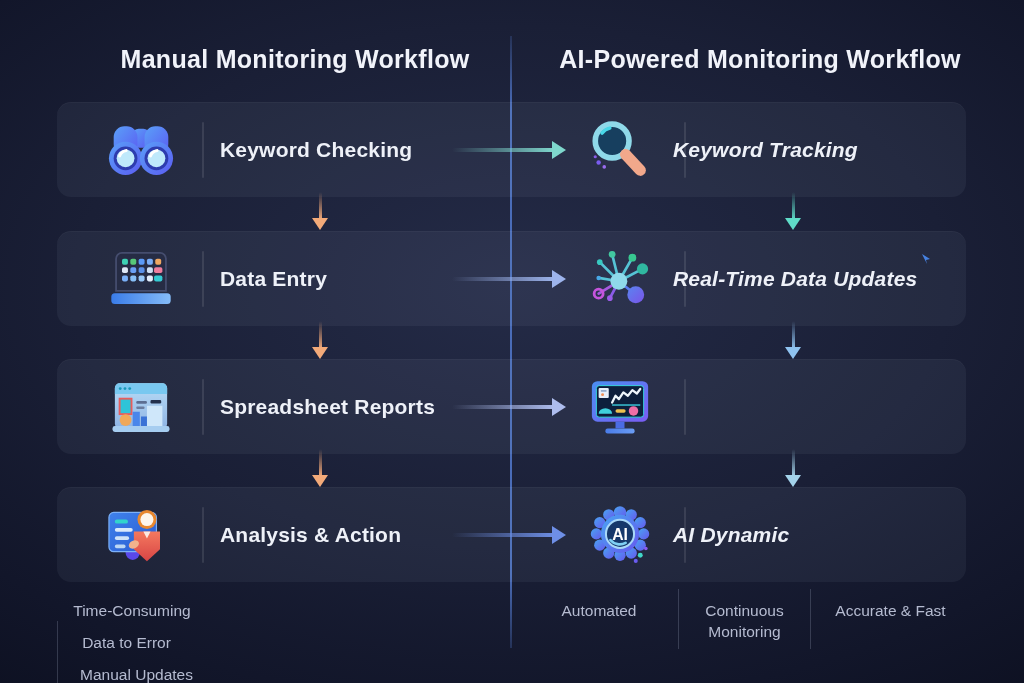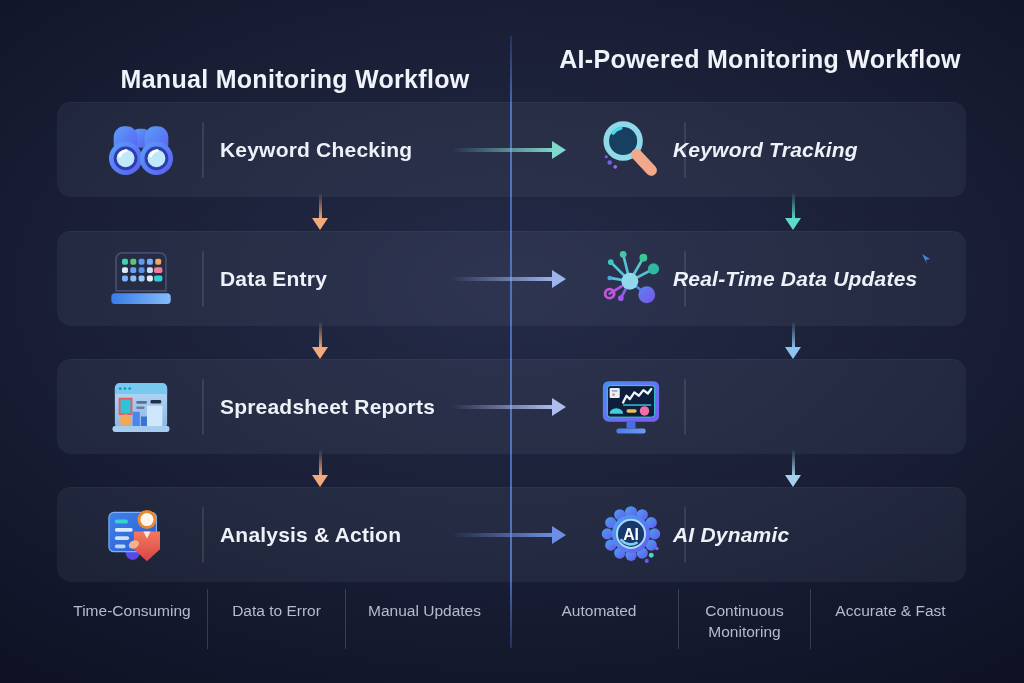--- a/index.html
+++ b/index.html
@@ -12,36 +12,36 @@
   :root{
     --divider-blue:#4a6cb8; --arrow-orange:#f3aa79; --arrow-teal:#5fdcc8;
     --arrow-lightblue:#8fc3f0; --arrow-paleblue:#a3d2ea;
     --h-arrow-1:#7fd7cd; --h-arrow-2:#9db4ec; --h-arrow-3:#aebdee; --h-arrow-4:#6e8fe6;
     --title-text:#f1f3fa; --label-text:#eef1f8; --footer-text:#b5bbd0;
   }
   .title{
     position:absolute;top:42px;height:34px;line-height:34px;text-align:center;
     font-size:25px;font-weight:700;color:var(--title-text);letter-spacing:.3px;
   }
-  .title-left{left:60px;width:470px;margin-top:20px;}
+  .title-left{left:60px;width:470px;}
   .title-right{left:520px;width:480px;}
   .center-divider{
     position:absolute;left:510px;top:36px;width:2px;height:612px;z-index:1;
     background:linear-gradient(180deg, rgba(74,108,184,.25), var(--divider-blue) 12%, var(--divider-blue) 88%, rgba(74,108,184,.3));
   }
   .band{
     position:absolute;left:57px;width:909px;height:95px;border-radius:14px;z-index:2;
     background:rgba(222,232,255,0.055);
     box-shadow:inset 0 1px 0 rgba(255,255,255,0.035);
   }
   .band-1{top:102px}.band-2{top:231px}.band-3{top:359px}.band-4{top:487px}
   .vcenter{position:absolute;top:50%;transform:translateY(-50%);}
   .cell-icon{width:76px;height:76px;}
   .icon-left{left:46px;}
-  .icon-right{left:538px;width:72px;height:72px;}
+  .icon-right{left:527px;width:72px;height:72px;}
   .cell-sep{width:2px;height:56px;border-radius:1px;background:rgba(255,255,255,0.10);}
   .sep-left{left:145px;} .sep-right{left:627px;}
   .step-label{
     font-size:21px;font-weight:700;color:var(--label-text);letter-spacing:.2px;white-space:nowrap;
   }
   .label-left{left:163px;} .label-right{left:616px;font-style:italic;}
   
   .h-arrow{position:absolute;left:395px;width:114px;height:18px;z-index:3;}
   .h-arrow .stem{position:absolute;left:0;right:11px;top:7px;height:4px;border-radius:2px;
     background:linear-gradient(90deg, rgba(255,255,255,0), var(--c));}
@@ -53,21 +53,21 @@
   .v-arrow .stem{position:absolute;left:6.5px;top:0;width:3px;height:28px;border-radius:2px;
     background:linear-gradient(180deg, rgba(255,255,255,0), var(--c));}
   .v-arrow .head{position:absolute;left:0;top:26px;width:0;height:0;
     border-left:8px solid transparent;border-right:8px solid transparent;border-top:12px solid var(--c);}
   .va-left{--c:var(--arrow-orange);left:312px;}
   .va-right{left:785px;}
   .va-g1{top:192px}.va-g2{top:321px}.va-g3{top:449px}
   .va-r1{--c:var(--arrow-teal)} .va-r2{--c:var(--arrow-lightblue)} .va-r3{--c:var(--arrow-paleblue)}
   
   .footer{position:absolute;top:589px;height:60px;display:flex;z-index:2;}
-  .footer-left{left:57px;}
+  .footer-left{left:57px;flex-direction:column;}
   .footer-right{left:520px;}
   .footer-cell{
     display:flex;justify-content:center;align-items:flex-start;padding-top:11px;box-sizing:border-box;
     color:var(--footer-text);font-size:15.5px;line-height:21px;text-align:center;
   }
   .footer-cell + .footer-cell{border-left:1.5px solid rgba(200,210,235,0.20);}
   .fl-1{width:150px}.fl-2{width:138px}.fl-3{width:158px}
   .fr-1{width:158px}.fr-2{width:160px}.fr-3{width:132px}
   .cursor-artifact{position:absolute;left:921px;top:254px;z-index:4;}
   svg{display:block;}

